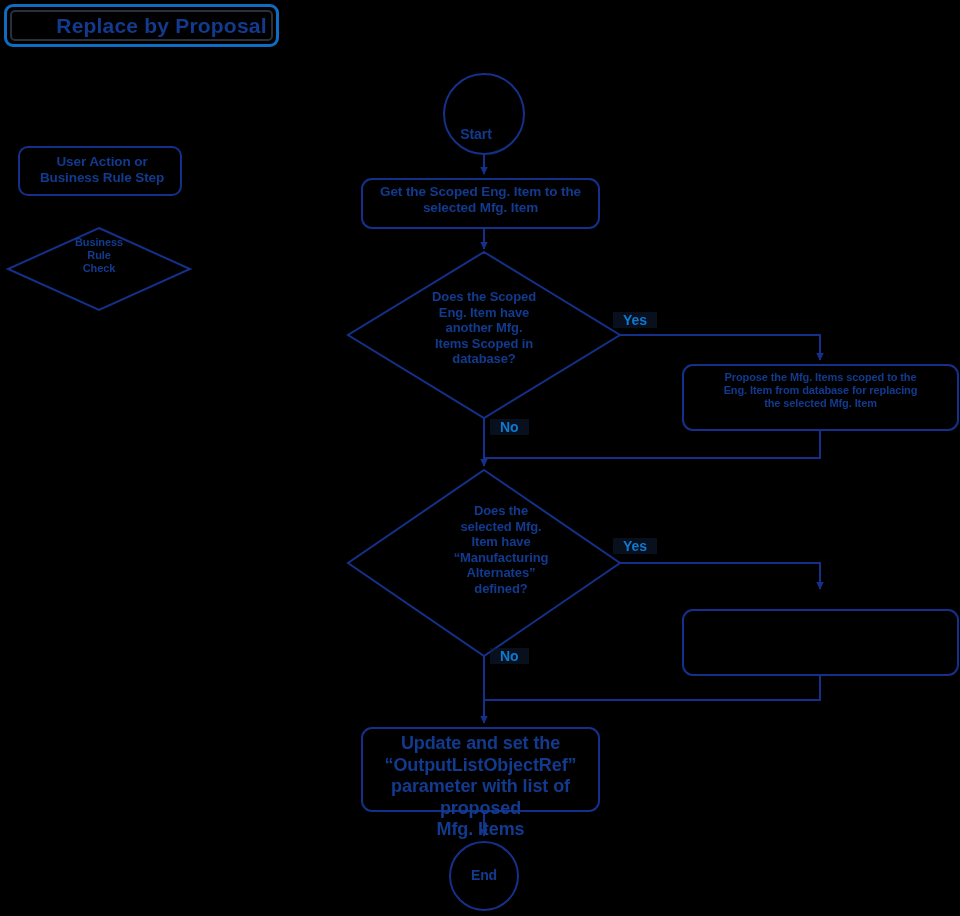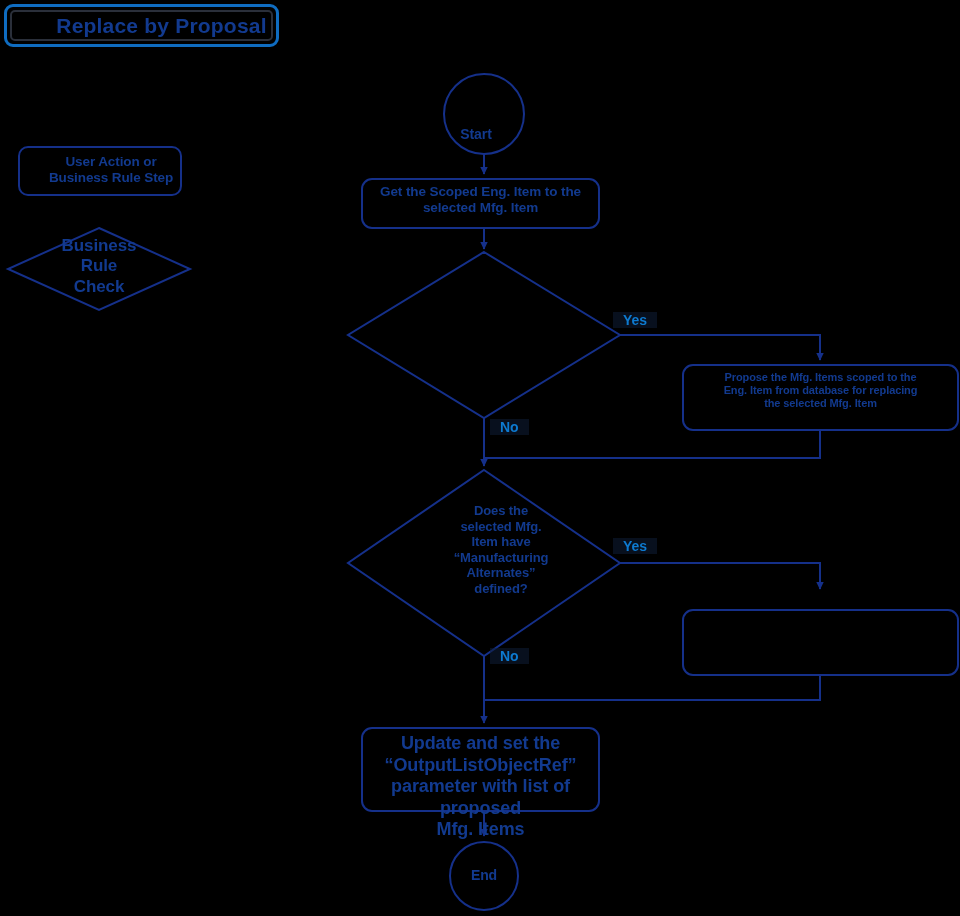--- a/index.html
+++ b/index.html
@@ -134,31 +134,36 @@
 
       <line x1="484" y1="656" x2="484" y2="723" marker-end="url(#arw)"></line>
 
       <rect x="362" y="728" width="237" height="83" rx="10" ry="10"></rect>
       <line x1="484" y1="811" x2="484" y2="836" marker-end="url(#arw)"></line>
 
       <circle cx="484" cy="876" r="34"></circle>
     </g>
   </svg>
 
-  <div class="lbl legend-lbl" style="left:34px; top:154px; width:154px; font-size:13.5px;">User Action or
+  <div class="lbl legend-lbl" style="left:25px; top:154px; width:154px; font-size:13.5px;">User Action or
 Business Rule Step</div>
-  <div class="lbl legend-lbl" style="left:38px; top:236px; width:122px; font-size:17px;">Business
+  <div class="lbl legend-lbl" style="left:38px; top:236px; width:122px; font-size:11px;">Business
 Rule
 Check</div>
 
   <div class="lbl" style="left:444px; top:104px; width:64px; font-size:14px;margin-top:22px;">Start</div>
 
   <div class="lbl" style="left:366px; top:184px; width:229px; font-size:13.5px;">Get the Scoped Eng. Item to the
 selected Mfg. Item</div>
 
+  <div class="lbl" style="left:414px; top:289px; width:140px; font-size:13px;">Does the Scoped
+Eng. Item have
+another  Mfg.
+Items Scoped in
+database?</div>
 
   <div class="yn" style="left:613px; top:312px;">Yes</div>
 
   <div class="lbl" style="left:687px; top:371px; width:267px; font-size:11px;">Propose the Mfg. Items scoped to the
 Eng. Item from database for replacing
 the selected Mfg. Item</div>
 
   <div class="yn" style="left:490px; top:419px;">No</div>
 
   <div class="lbl" style="left:431px; top:503px; width:140px; font-size:13px;">Does the

